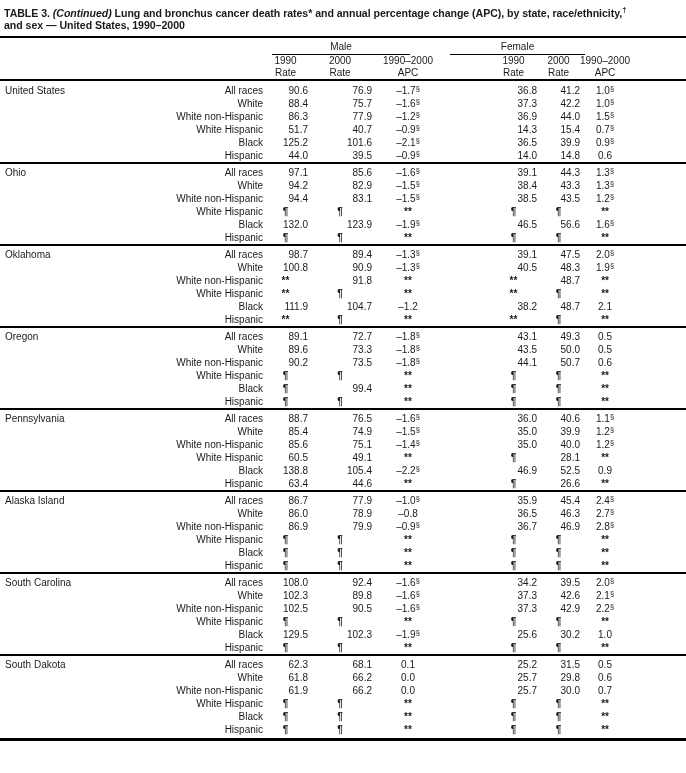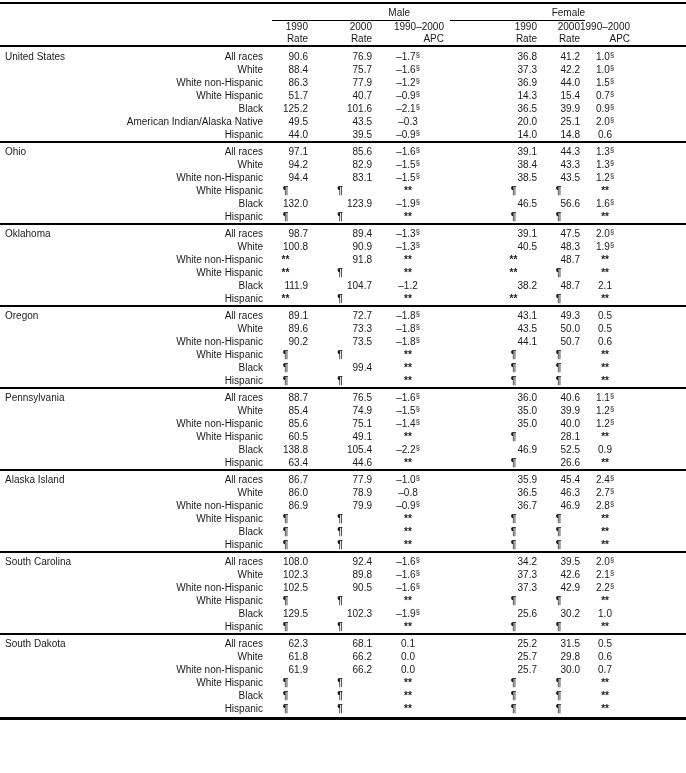--- a/index.html
+++ b/index.html
@@ -6,21 +6,21 @@
   .page {
     position:relative; width:686px; height:773px; background:#ffffff;
     font-family:"Liberation Sans", sans-serif; color:#1a1a1a; overflow:hidden;
   }
   .title-block { padding:4px 4px 2px 4px; font-weight:bold; font-size:10.6px;
     line-height:12.5px; letter-spacing:-0.05px; white-space:nowrap; }
   .title-block .ital { font-style:italic; }
   .title-rule { height:2px; background:#000; margin:2px 0 0 0; }
   table { border-collapse:collapse; table-layout:fixed; width:686px; font-size:10px; }
   th, td { padding:0; margin:0; font-weight:normal; line-height:13px; overflow:hidden; white-space:nowrap; }
-  thead th { text-align:right; vertical-align:bottom; }
+  thead th { text-align:center; vertical-align:bottom; }
   tr.grp th { height:17px; }
   .gl { border-bottom:1.4px solid #000; padding-bottom:1px; }
   .gl-male { margin:0 34px 0 9px; }
   .gl-female { margin:0 45px 0 6px; }
   tr.yrs th { height:12px; line-height:12px; }
   tr.hdr-last th { height:12px; line-height:12px; border-bottom:2.5px solid #000; padding-bottom:0; }
   .c-state { text-align:left; padding-left:5px;margin-left:40px; }
   .c-race  { text-align:right; padding-left:8px; }
   .c-race.ind { padding-left:26px; }
   .num { text-align:right; }
@@ -30,20 +30,24 @@
   tbody tr:first-child td { padding-top:3px; }
   tr.sec td { border-top:2px solid #000; padding-top:2px; }
   tbody tr:last-child td { padding-bottom:2px; }
   .bottom-rule { height:3px; background:#000; }
 </style>
 </head>
 <body>
 
 <div class="page">
 
+  <div class="title-block">
+    <div><span>TABLE 3. </span><span class="ital">(Continued)</span><span> Lung and bronchus cancer death rates* and annual percentage change (APC), by state, race/ethnicity,<sup style="font-size: 7.5px;">†</sup></span></div>
+    <div>and sex — United States, 1990–2000</div>
+  </div>
 
   <div class="title-rule"></div>
 
   <table>
     <colgroup>
       <col style="width:95px">
         <col style="width:168px">
       <col style="width:45px">
         <col style="width:64px">
         <col style="width:72px">
@@ -143,32 +147,20 @@
           <td class="num">101.6</td>
           <td class="apc">–2.1<sup>§</sup></td>
           <td class="gap"></td>
           <td class="num">36.5</td>
           <td class="num">39.9</td>
           <td class="apc">0.9<sup>§</sup></td>
           <td class="rest"></td>
         </tr>
         <tr>
           <td class="c-state"></td>
-          <td class="c-race">American Indian/Alaska Native</td>
-          <td class="num">49.5</td>
-          <td class="num">43.5</td>
-          <td class="apc">–0.3</td>
-          <td class="gap"></td>
-          <td class="num">20.0</td>
-          <td class="num">25.1</td>
-          <td class="apc">2.0<sup>§</sup></td>
-          <td class="rest"></td>
-        </tr>
-        <tr>
-          <td class="c-state"></td>
           <td class="c-race">Hispanic</td>
           <td class="num">44.0</td>
           <td class="num">39.5</td>
           <td class="apc">–0.9<sup>§</sup></td>
           <td class="gap"></td>
           <td class="num">14.0</td>
           <td class="num">14.8</td>
           <td class="apc">0.6</td>
           <td class="rest"></td>
         </tr>

